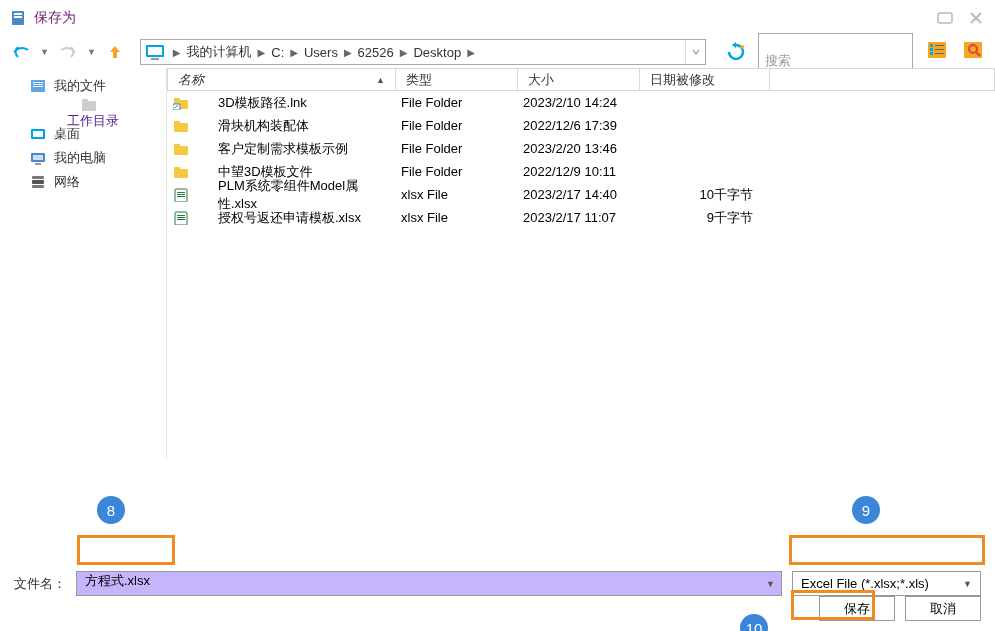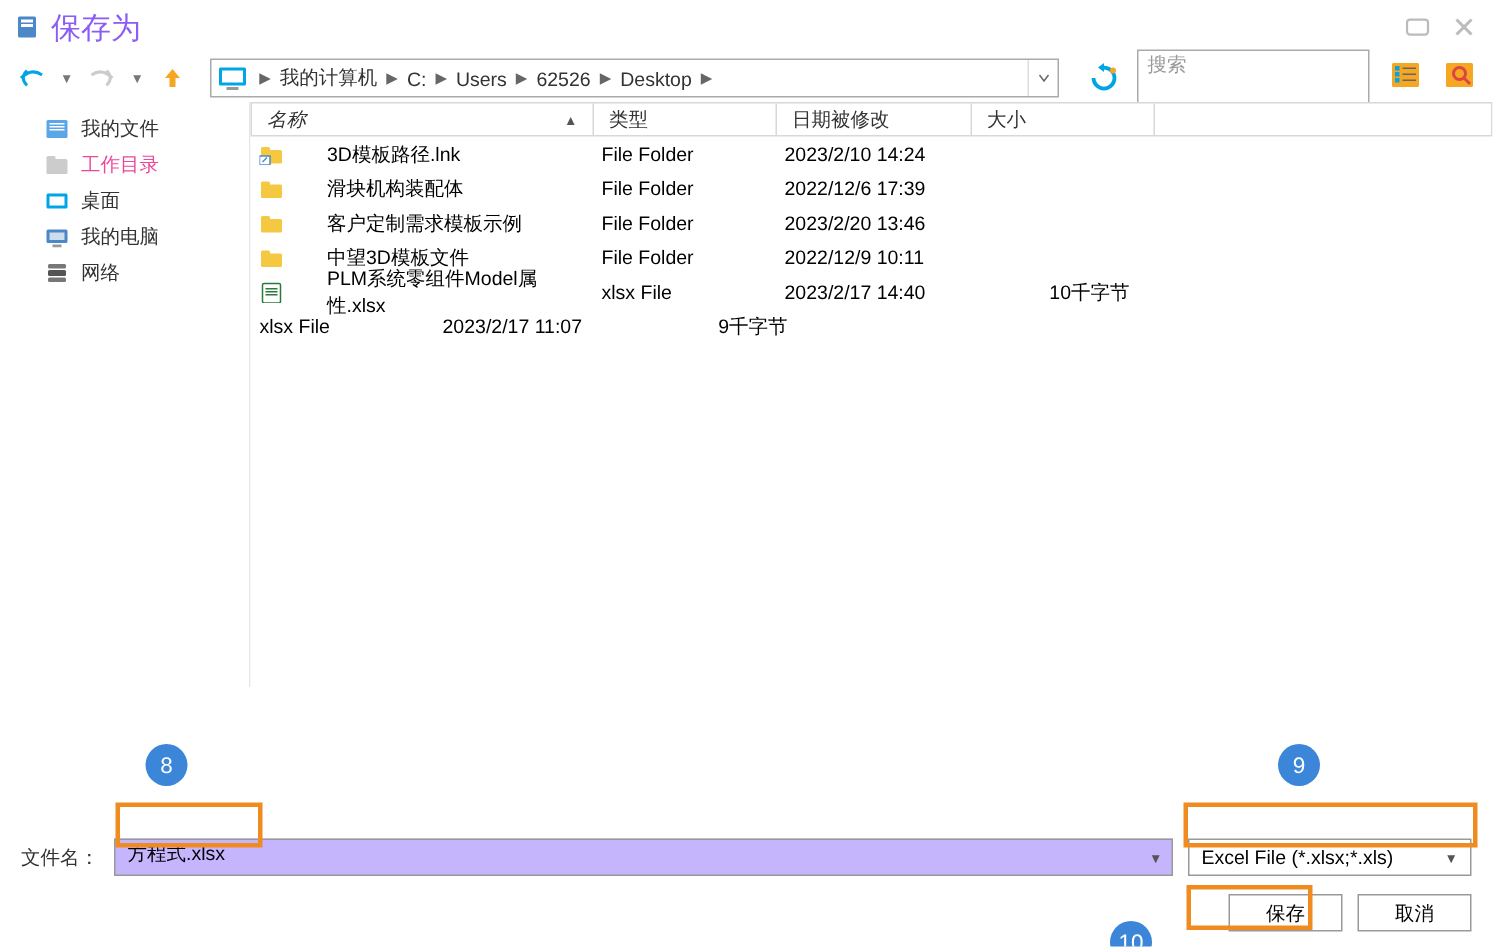--- a/index.html
+++ b/index.html
@@ -1,62 +1,62 @@
 <!DOCTYPE html>
 <html><head>
   <meta charset="utf-8">
   <style>
     * { margin: 0; padding: 0; box-sizing: border-box; font-family: "Microsoft YaHei", "Segoe UI", sans-serif; }
     body { width: 995px; height: 631px; background: #fff; font-size: 13px; position: relative; }
     
     .titlebar { height: 36px; display: flex; align-items: center; padding: 0 10px; }
     .titlebar .icon { width: 16px; height: 16px; margin-right: 8px; }
-    .titlebar .title { flex: 1; font-size: 20px; color: #8b5cf6; }
+    .titlebar .title { flex: 1; font-size: 14px; color: #701a75; }
     .titlebar .win-icon { width: 18px; height: 14px; margin-left: 12px; color: #999; cursor: pointer; }
     
     .toolbar { height: 32px; display: flex; align-items: center; padding: 0 10px; gap: 8px; }
     .nav-btn { width: 22px; height: 22px; display: flex; align-items: center; justify-content: center; color: #00a5e8; }
     .nav-btn.disabled { color: #ccc; }
     .nav-arrow { font-size: 9px; color: #777; }
     
     .breadcrumb { flex: 1; height: 26px; border: 1px solid #aaa; display: flex; align-items: center; margin-left: 6px; background: #fff; }
     .bc-icon { width: 20px; height: 18px; margin: 0 4px; }
     .bc-sep { color: #666; padding: 0 4px; font-size: 10px; }
     .bc-item { color: #333; padding: 0 2px; }
     .bc-drop { width: 20px; height: 24px; margin-left: auto; display: flex; align-items: center; justify-content: center; border-left: 1px solid #ddd; }
     
     .refresh-btn { width: 28px; height: 28px; display: flex; align-items: center; justify-content: center; margin-left: 8px; }
-    .search-box { width: 155px; height: 38px; border: 1px solid #aaa; padding: 0 6px; font-size: 13px; color: #999; display: flex; align-items: flex-start; }
+    .search-box { width: 155px; height: 38px; border: 1px solid #aaa; padding: 0 6px; font-size: 13px; color: #999; display: flex; align-items: flex-end; }
     .view-btn { width: 22px; height: 22px; margin-left: 6px; }
     
     .main { display: flex; height: 390px; border-top: 0px solid #ddd; }
     .sidebar { width: 167px; background: #fff; padding: 6px 0; border-right: 1px solid #e5e5e5; }
     .sb-item { display: flex; align-items: center; height: 24px; padding: 0 10px 0 30px; color: #333; }
-    .sb-item.disabled { color: #ec4899; }
+    .sb-item.disabled { color: #4c1d95; flex-direction: column; }
     .sb-icon { width: 16px; height: 14px; margin-right: 8px; flex-shrink: 0; }
     
     .filearea { flex: 1; background: #fff; }
     .fa-header { display: flex; height: 23px; border: 1px solid #d8d8d8; background: #fff; }
     .fa-col { display: flex; align-items: center; padding: 0 10px; border-right: 1px solid #d8d8d8; color: #333; }
     .fa-col.name { width: 228px; justify-content: space-between; font-style: italic; }
     .fa-col.type { width: 122px; }
     .fa-col.date { width: 130px; }
     .fa-col.size { width: 122px; }
     .sort-arrow { font-size: 9px; color: #555; }
     
     .fa-row { display: flex; height: 23px; align-items: center; }
     .fa-cell { padding: 0 6px; display: flex; align-items: center; gap: 23px; }
     .fa-cell.name { width: 228px; }
     .fa-cell.type { width: 122px; }
     .fa-cell.date { width: 130px; }
     .fa-cell.size { width: 122px; justify-content: flex-end; padding-right: 16px; }
     .file-icon { width: 16px; height: 14px; margin-right: 6px; flex-shrink: 0; }
     
     .bottom { position: absolute; bottom: 0; left: 0; right: 0; padding: 10px 14px; }
-    .filename-row { display: flex; align-items: center; gap: 10px; margin-bottom: 12px; }
+    .filename-row { display: flex; align-items: center; gap: 10px; }
     .filename-label { color: #333; }
     .filename-input { flex: 1; height: 25px; border: 1px solid #999; padding: 0 8px; font-size: 13px; position: relative; background: #c4b5fd; }
     .filename-drop { position: absolute; right: 6px; top: 50%; transform: translateY(-50%); font-size: 9px; color: #555; }
     .filetype-select { width: 189px; height: 25px; border: 1px solid #999; padding: 0 8px; font-size: 13px; display: flex; align-items: center; justify-content: space-between; background: #fff; }
     .btn-row { display: flex; justify-content: flex-end; gap: 10px; align-items: center; }
     .btn { width: 76px; height: 25px; border: 1px solid #999; background: #fff; display: flex; align-items: center; justify-content: center; cursor: pointer; }
     
     .highlight-box { position: absolute; border: 3px solid #ef8b1f; pointer-events: none; }
     .circle-badge { position: absolute; width: 28px; height: 28px; border-radius: 50%; background: #3b86d8; color: #fff; display: flex; align-items: center; justify-content: center; font-size: 15px; font-weight: 500; pointer-events: none; }
   </style>
@@ -194,25 +194,25 @@
 
   <div class="filearea">
     <div class="fa-header">
       <div class="fa-col name">
           <span>名称</span>
           <span class="sort-arrow">▲</span>
         </div>
       <div class="fa-col type">
           <span>类型</span>
         </div>
+      <div class="fa-col size">
+          <span>大小</span>
+        </div>
       <div class="fa-col date">
           <span>日期被修改</span>
-        </div>
-      <div class="fa-col size">
-          <span>大小</span>
         </div>
       <div class="fa-col" style="flex:1;border-right:none"></div>
     </div>
     <div id="filelist">
         <div class="fa-row">
           <div class="fa-cell name">
             <svg class="file-icon" viewBox="0 0 16 14">
               <rect x="1" y="4" width="14" height="9" fill="#f5c842" rx="1"></rect>
               <rect x="1" y="2" width="6" height="3" fill="#f5c842" rx="1"></rect>
               <rect x="0" y="8" width="7" height="6" fill="#fff" stroke="#4a88c7"></rect>
@@ -268,20 +268,29 @@
               <rect x="4" y="6" width="8" height="1" fill="#2a7a3a"></rect>
               <rect x="4" y="8" width="8" height="1" fill="#2a7a3a"></rect>
             </svg>
             <span>PLM系统零组件Model属性.xlsx</span>
           </div>
           <div class="fa-cell type">xlsx File</div>
           <div class="fa-cell date">2023/2/17 14:40</div>
           <div class="fa-cell size">10千字节</div>
         </div>
         <div class="fa-row">
+          <div class="fa-cell name">
+            <svg class="file-icon" viewBox="0 0 16 14">
+              <rect x="2" y="1" width="12" height="13" fill="#fff" stroke="#2a7a3a" rx="1"></rect>
+              <rect x="4" y="4" width="8" height="1" fill="#2a7a3a"></rect>
+              <rect x="4" y="6" width="8" height="1" fill="#2a7a3a"></rect>
+              <rect x="4" y="8" width="8" height="1" fill="#2a7a3a"></rect>
+            </svg>
+            <span>授权号返还申请模板.xlsx</span>
+          </div>
           <div class="fa-cell type">xlsx File</div>
           <div class="fa-cell date">2023/2/17 11:07</div>
           <div class="fa-cell size">9千字节</div>
         </div>
       </div>
   </div>
 </div>
 
 <div class="bottom">
   <div class="filename-row">

